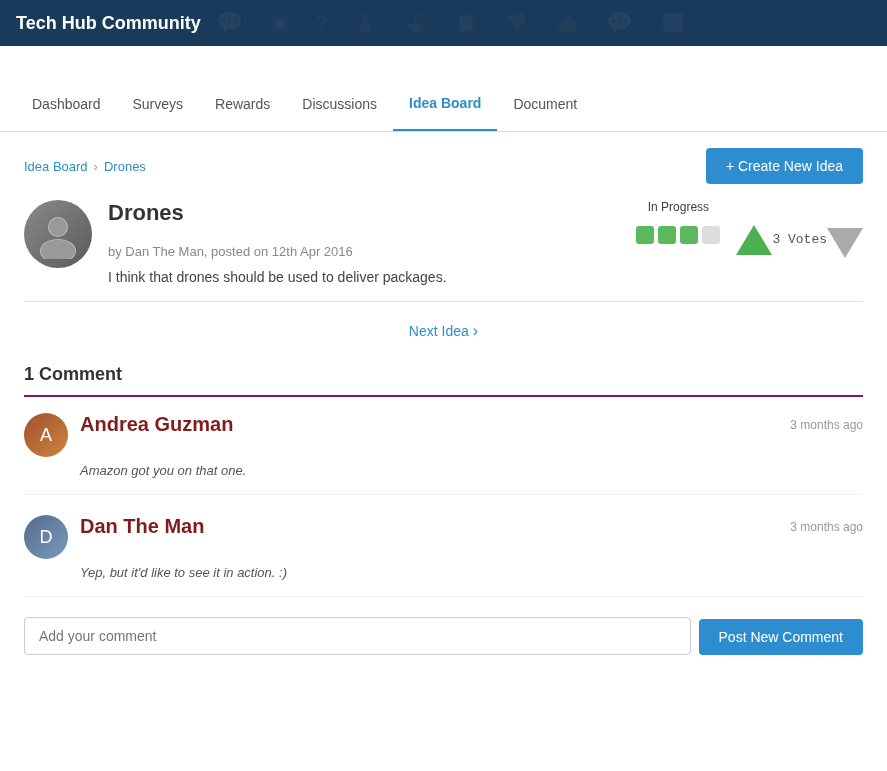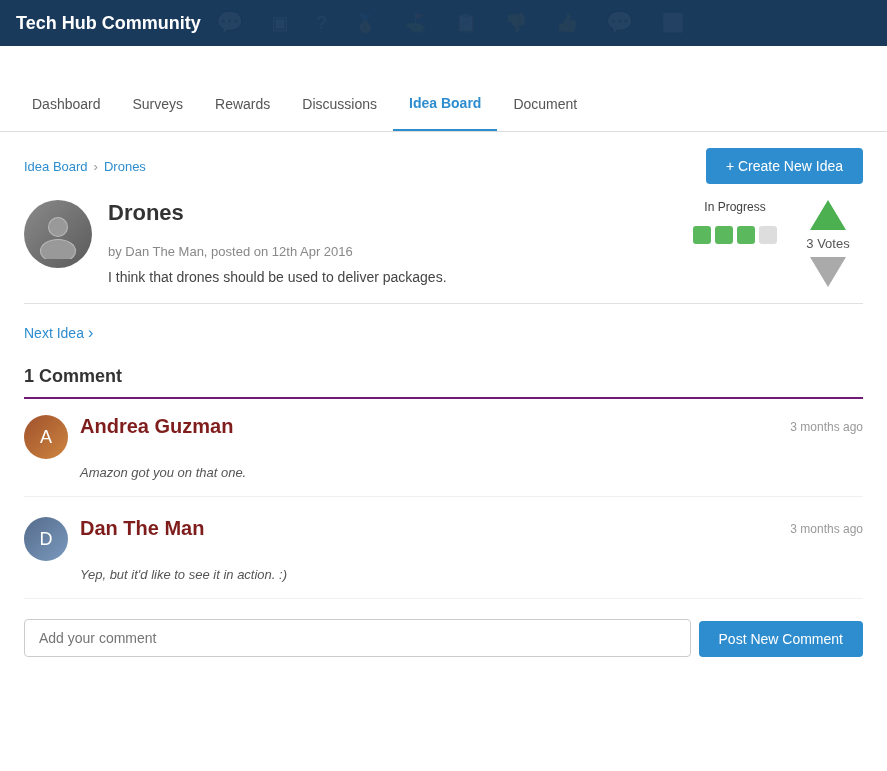--- a/index.html
+++ b/index.html
@@ -154,24 +154,25 @@
       margin-bottom: 10px;
     }
     .idea-text {
       font-size: 14px;
       color: #444;
     }
 
     
     .vote-section {
       display: flex;
-      flex-direction: column;
+      flex-direction: row;
       align-items: center;
       justify-content: flex-end;
       min-width: 70px;
+      font-family: Liberation Mono, monospace;
     }
     .vote-up {
       width: 0;
       height: 0;
       border-left: 18px solid transparent;
       border-right: 18px solid transparent;
       border-bottom: 30px solid #4caf50;
       cursor: pointer;
       margin-bottom: 6px;
     }
@@ -192,21 +193,21 @@
     
     .divider {
       border: none;
       border-top: 1px solid #e0e0e0;
       margin: 12px 0;
     }
 
     
     .next-idea-row {
       display: flex;
-      justify-content: flex-start;
+      justify-content: center;
       align-items: center;
       padding: 8px 0 16px 0;
     }
     .next-idea-link {
       color: #2e8dcf;
       text-decoration: none;
       font-size: 14px;
       display: flex;
       align-items: center;
       gap: 4px;

